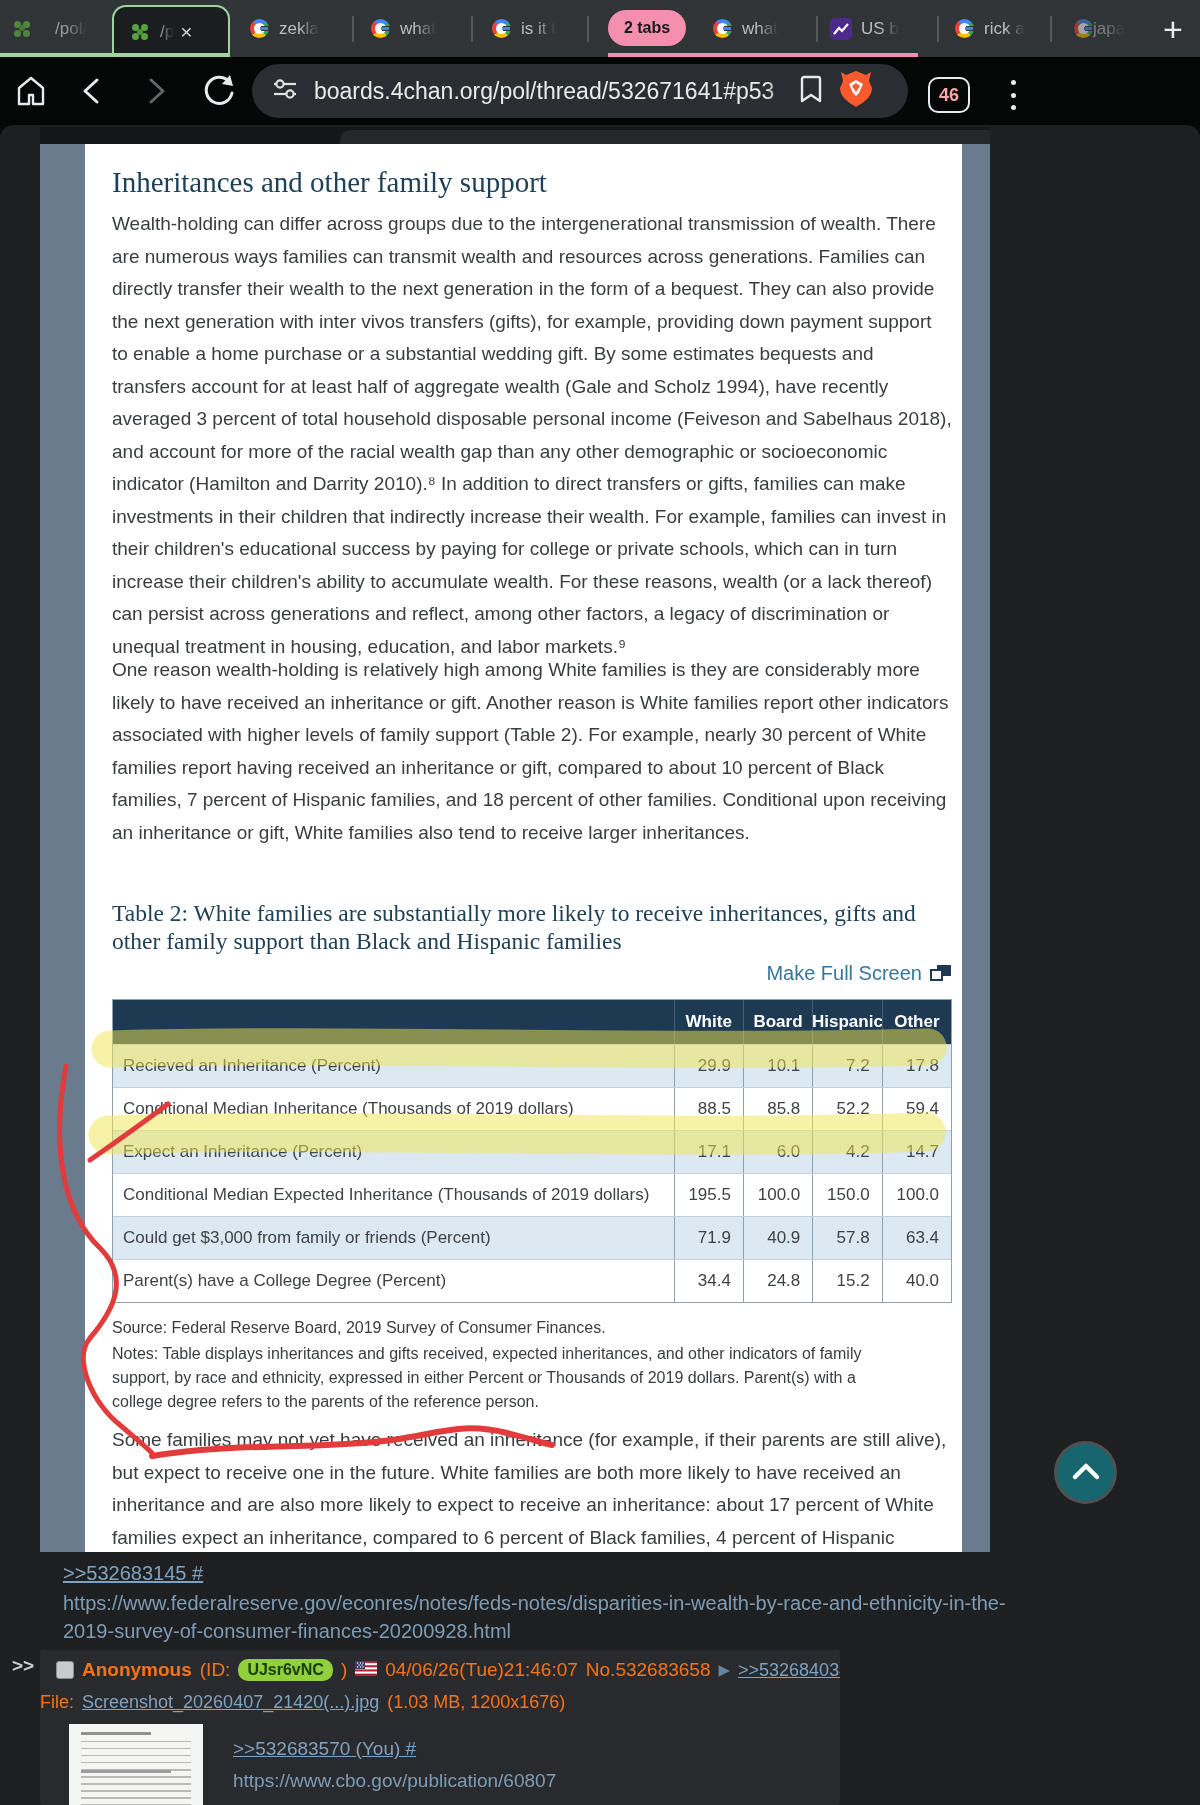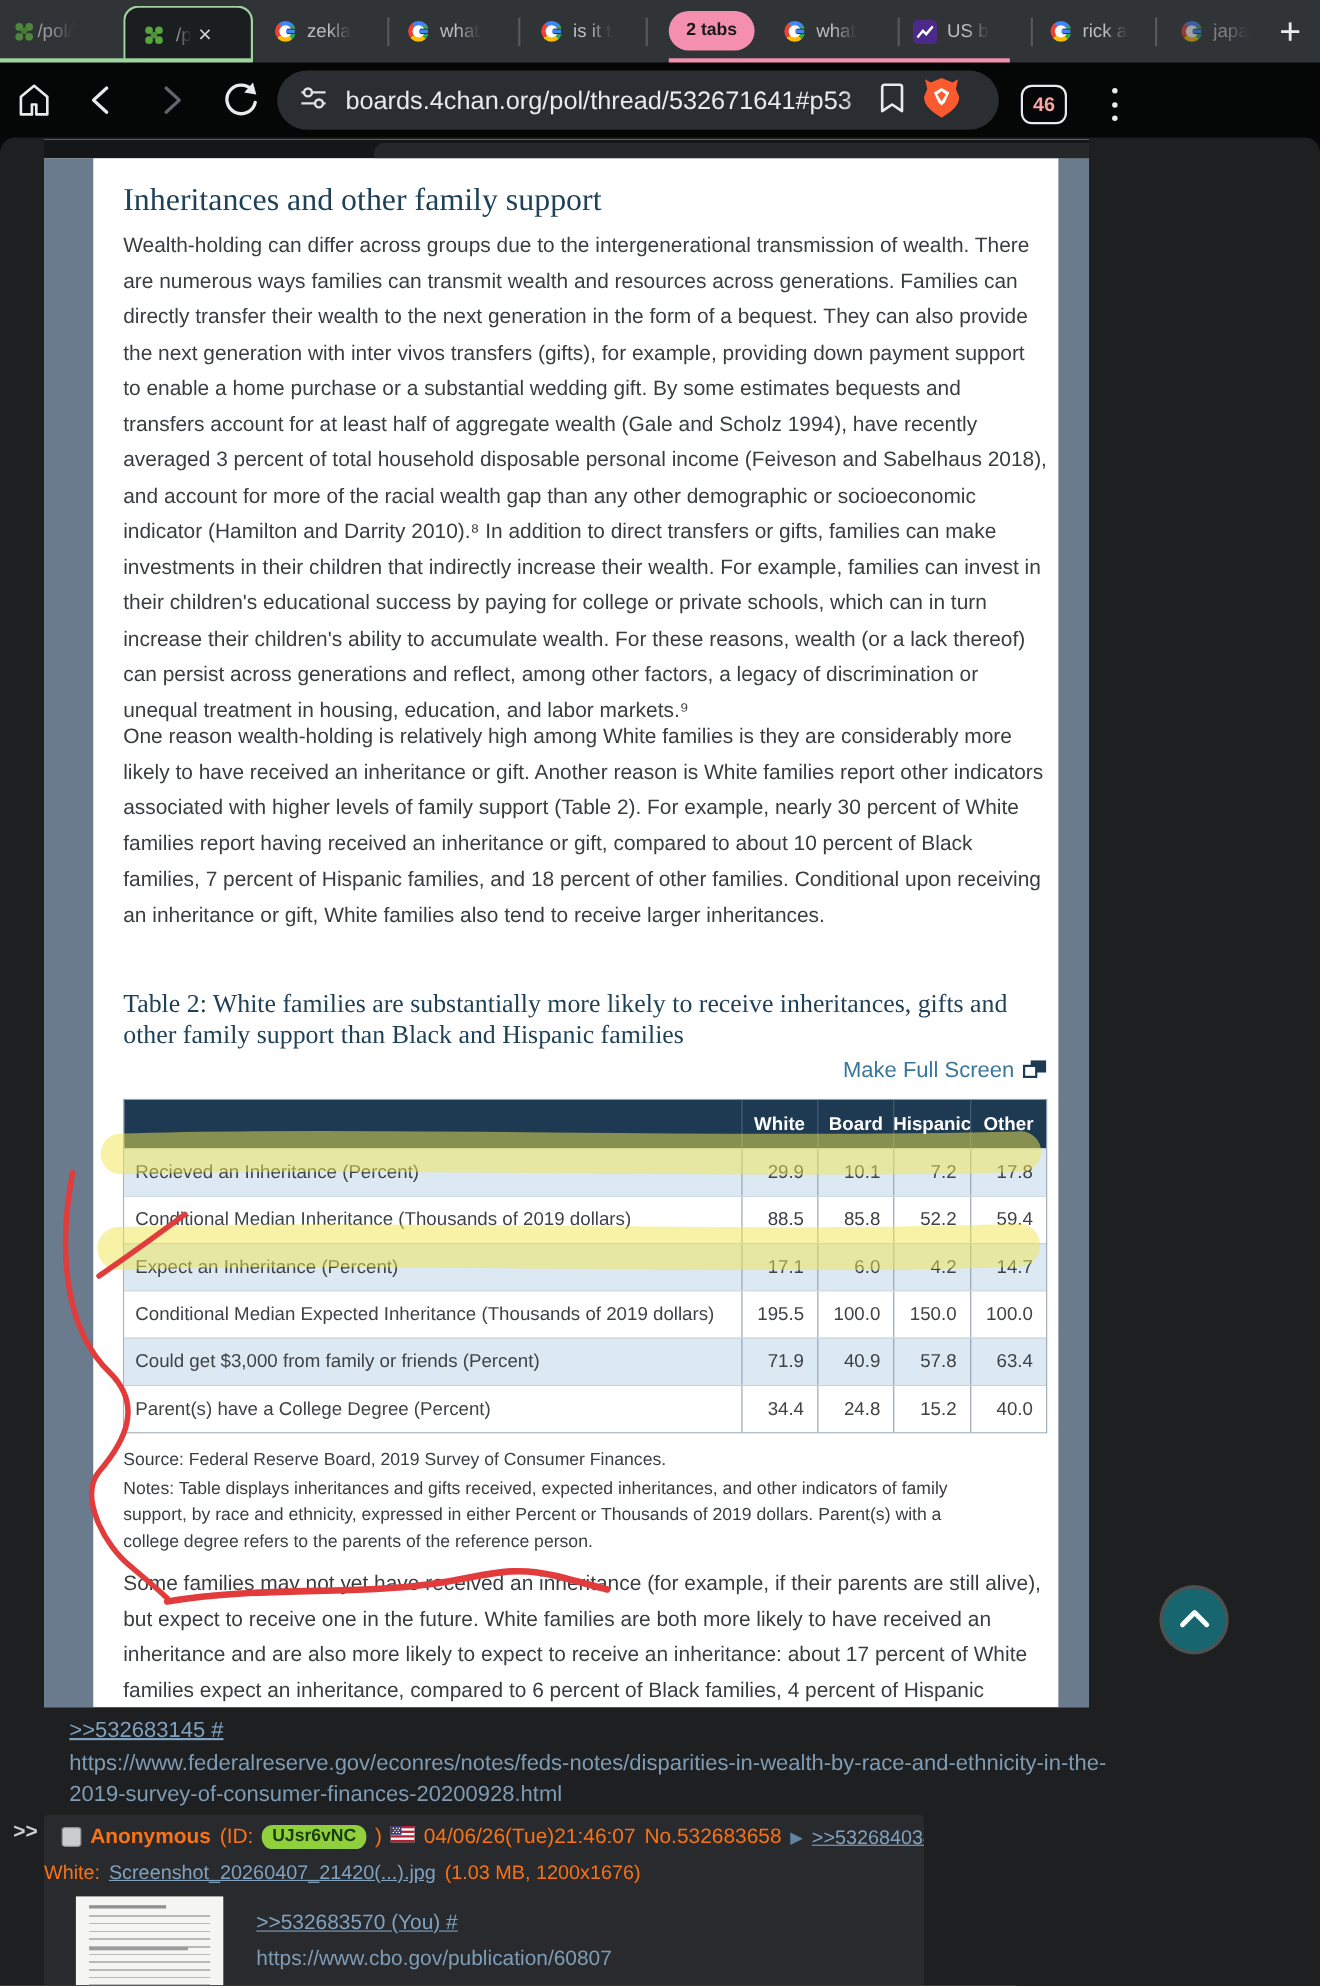--- a/index.html
+++ b/index.html
@@ -128,21 +128,21 @@
   <div class="tabstrip">
 
     <div class="tab" style="left:6px; width:100px; opacity:.75">
       <span class="clover" style="margin-left:7px">
           <i></i>
           <i></i>
           <i></i>
           <i></i>
           <i></i>
         </span>
-      <span class="tlabel" style="margin-left:3px; max-width:52px"><span>/pol/</span><span class="fadecap"></span></span>
+      <span class="tlabel" style="margin-left:24px; max-width:52px"><span>/pol/</span><span class="fadecap"></span></span>
     </div>
 
     <div class="activetab">
       <span class="clover" style="margin-left:17px">
           <i></i>
           <i></i>
           <i></i>
           <i></i>
           <i></i>
         </span>
@@ -199,21 +199,21 @@
           <span class="gbar"></span>
         </span>
       <span class="tlabel" style="margin-left:10px; max-width:52px"><span>rick a</span><span class="fadecap"></span></span>
     </div>
     <div class="tdiv" style="left:1050px"></div>
 
     <div class="tab" style="left:1074px; width:76px; opacity:.55">
       <span class="gfav">
           <span class="gbar"></span>
         </span>
-      <span class="tlabel" style="margin-left:10px; max-width:44px"><span>japa</span><span class="fadecap"></span></span>
+      <span class="tlabel" style="margin-left:0; max-width:44px"><span>japa</span><span class="fadecap"></span></span>
     </div>
 
     <div class="newtab">+</div>
 
     <div class="underline-bar" style="left:0; width:229px; background:#9fd49f"></div>
     <div class="underline-bar" style="left:608px; width:310px; background:#f48faf"></div>
   </div>
 
   <div class="toolbar">
     <div class="tbicon" style="left:12px; width:38px">
@@ -394,21 +394,21 @@
               <circle cx="5.5" cy="6" r=".7" fill="#fff"></circle>
               <circle cx="8" cy="6" r=".7" fill="#fff"></circle>
           </svg>
         </span>
         <span class="ptext">04/06/26(Tue)21:46:07</span>
         <span class="ptext">No.532683658</span>
         <span class="rarrow">▶</span>
         <span class="plink">&gt;&gt;532684034</span>
       </div>
       <div class="prow" style="top:42px; left:0; padding-left:0">
-        <span class="ptext" style="font-size:18px">White:</span>
+        <span class="ptext" style="font-size:18px">File:</span>
         <span class="plink">Screenshot_20260407_21420(...).jpg</span>
         <span class="ptext" style="font-size:18px">(1.03 MB, 1200x1676)</span>
       </div>
       <div class="thumb"></div>
       <span class="tlink u" style="left:193px; top:88px; font-size:19px">&gt;&gt;532683570 (You) #</span>
       <span class="tlink plain" style="left:193px; top:120px; font-size:19px">https://www.cbo.gov/publication/60807</span>
     </div>
 
   </div>
 </div>

